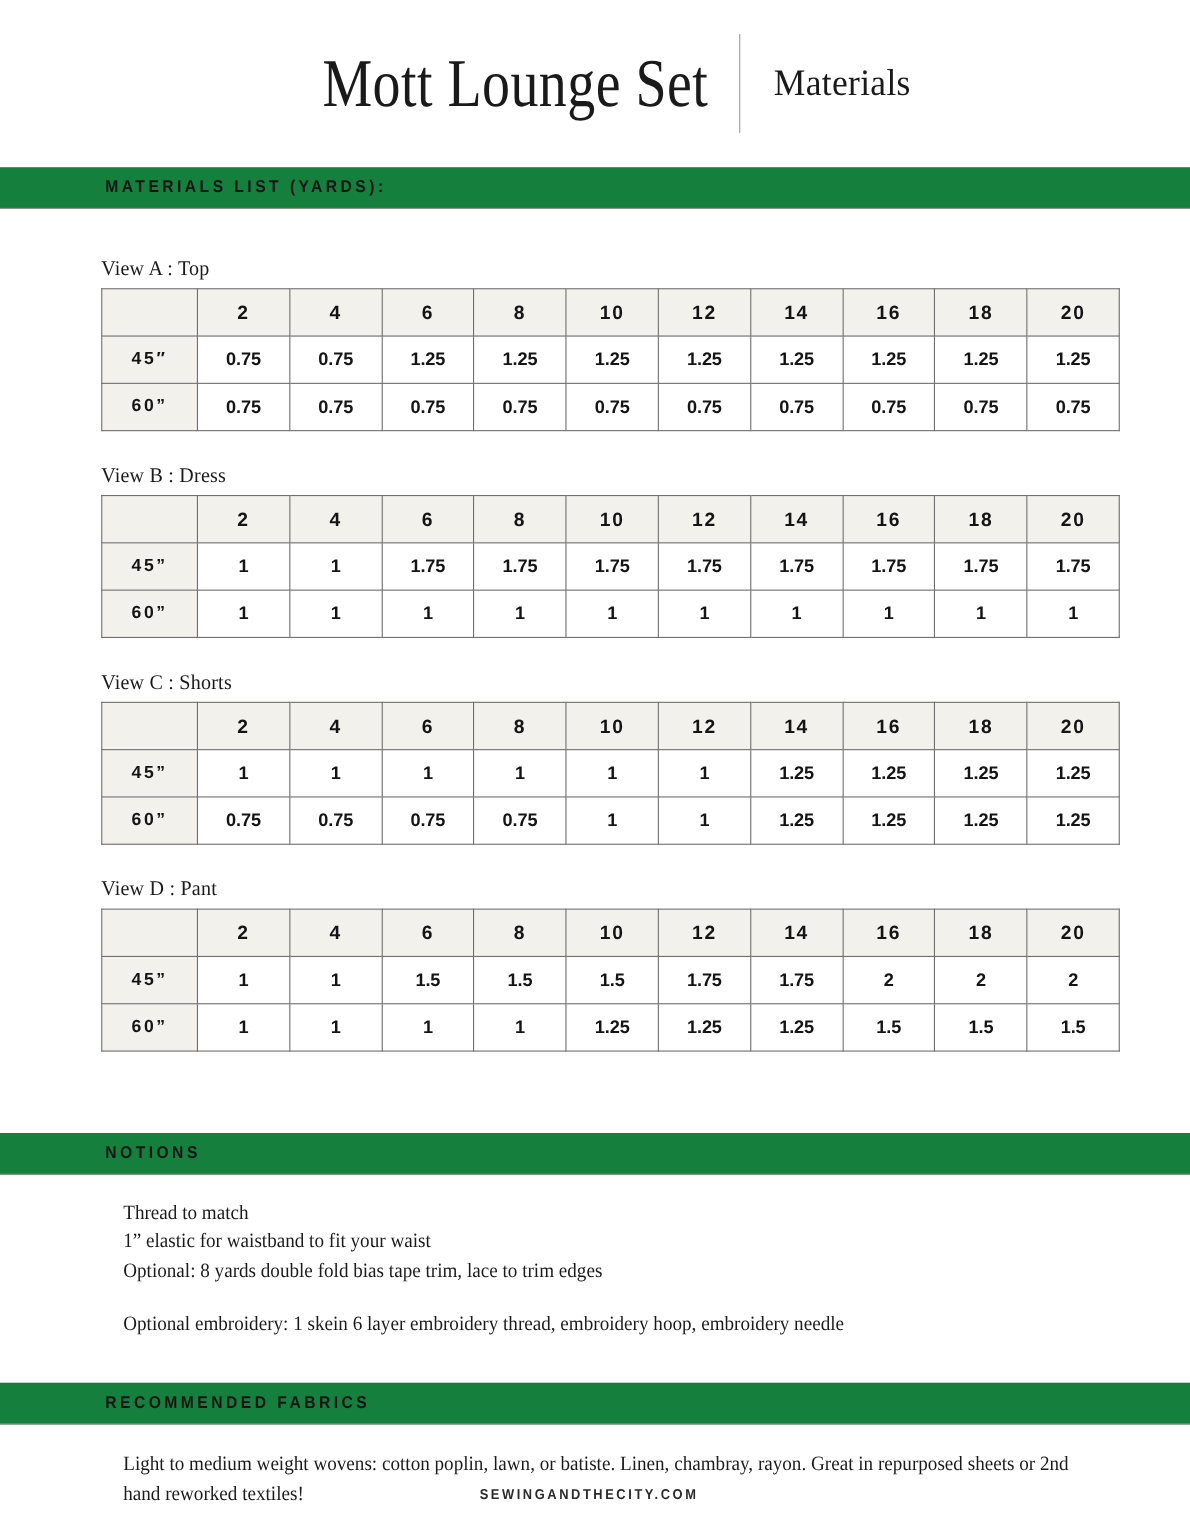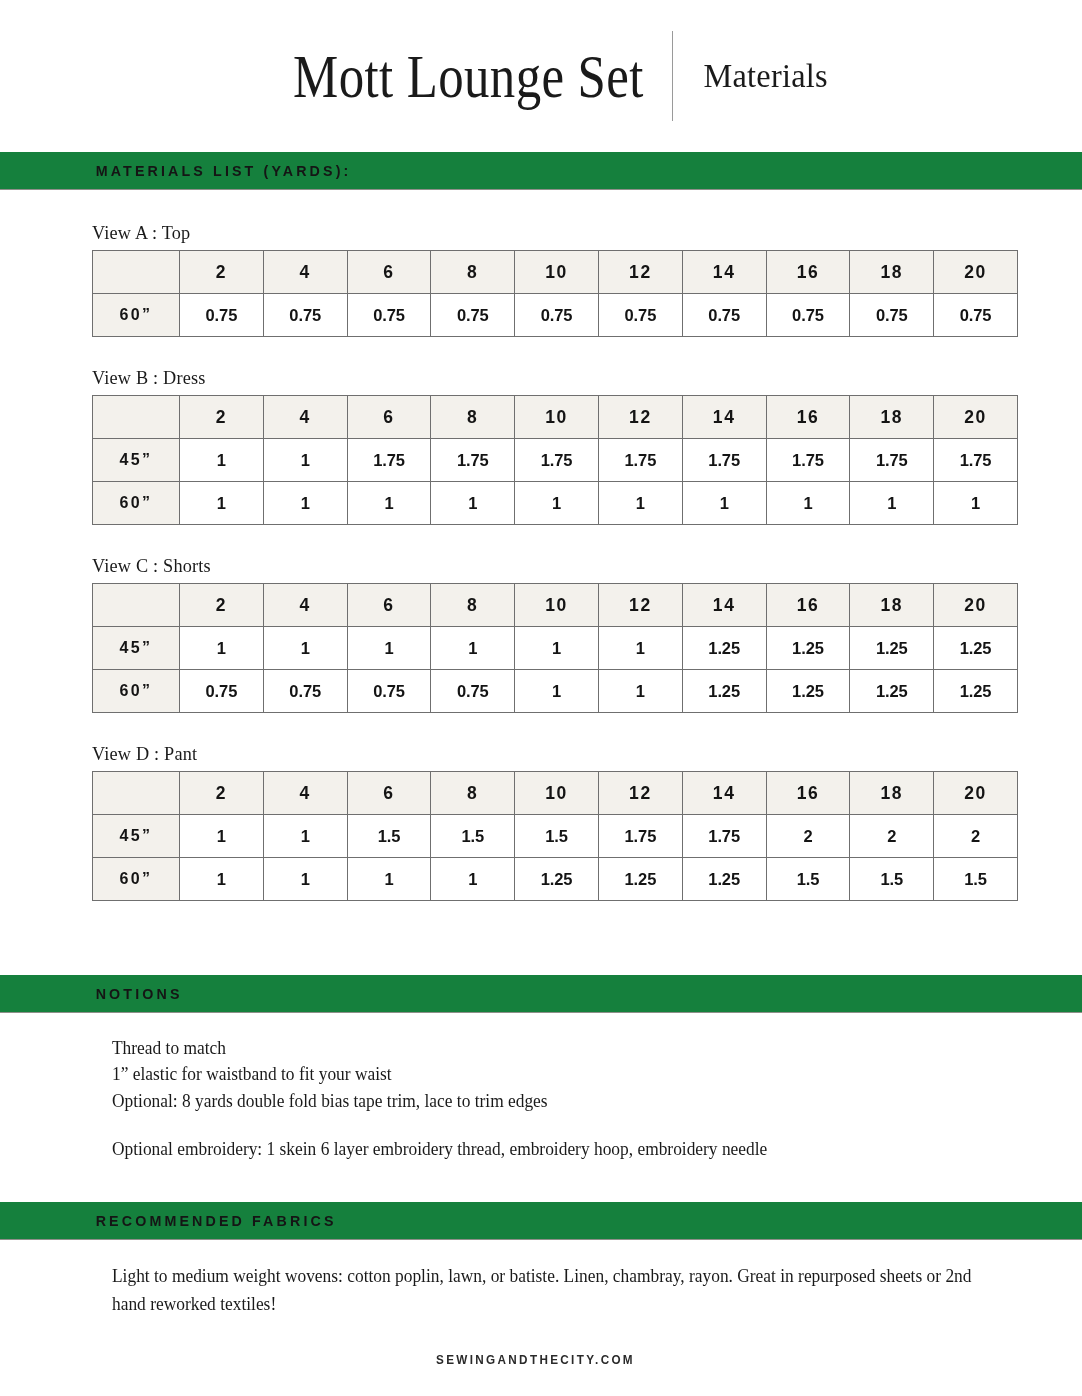--- a/index.html
+++ b/index.html
@@ -74,21 +74,21 @@
     letter-spacing: 3.4px;
     color: #151515;
     padding-left: 104px;
     transform: scaleX(0.92);
     transform-origin: left center;
     white-space: nowrap;
   }
 
   
   .tables-wrap {
-    padding: 4px 0 0 0;
+    padding: 16px 0 0 0;
   }
   .view-block {
     margin-left: 92px;
     width: 926px;
   }
   .view-title {
     font-family: "Liberation Serif", serif;
     font-size: 19px;
     font-weight: 400;
     letter-spacing: 0.2px;
@@ -210,20 +210,33 @@
         <th class="size-head">6</th>
         <th class="size-head">8</th>
         <th class="size-head">10</th>
         <th class="size-head">12</th>
         <th class="size-head">14</th>
         <th class="size-head">16</th>
         <th class="size-head">18</th>
         <th class="size-head">20</th>
       </tr>
       <tr>
+        <td class="row-label">45″</td>
+        <td class="val">0.75</td>
+        <td class="val">0.75</td>
+        <td class="val">1.25</td>
+        <td class="val">1.25</td>
+        <td class="val">1.25</td>
+        <td class="val">1.25</td>
+        <td class="val">1.25</td>
+        <td class="val">1.25</td>
+        <td class="val">1.25</td>
+        <td class="val">1.25</td>
+      </tr>
+      <tr>
         <td class="row-label">60”</td>
         <td class="val">0.75</td>
         <td class="val">0.75</td>
         <td class="val">0.75</td>
         <td class="val">0.75</td>
         <td class="val">0.75</td>
         <td class="val">0.75</td>
         <td class="val">0.75</td>
         <td class="val">0.75</td>
         <td class="val">0.75</td>

